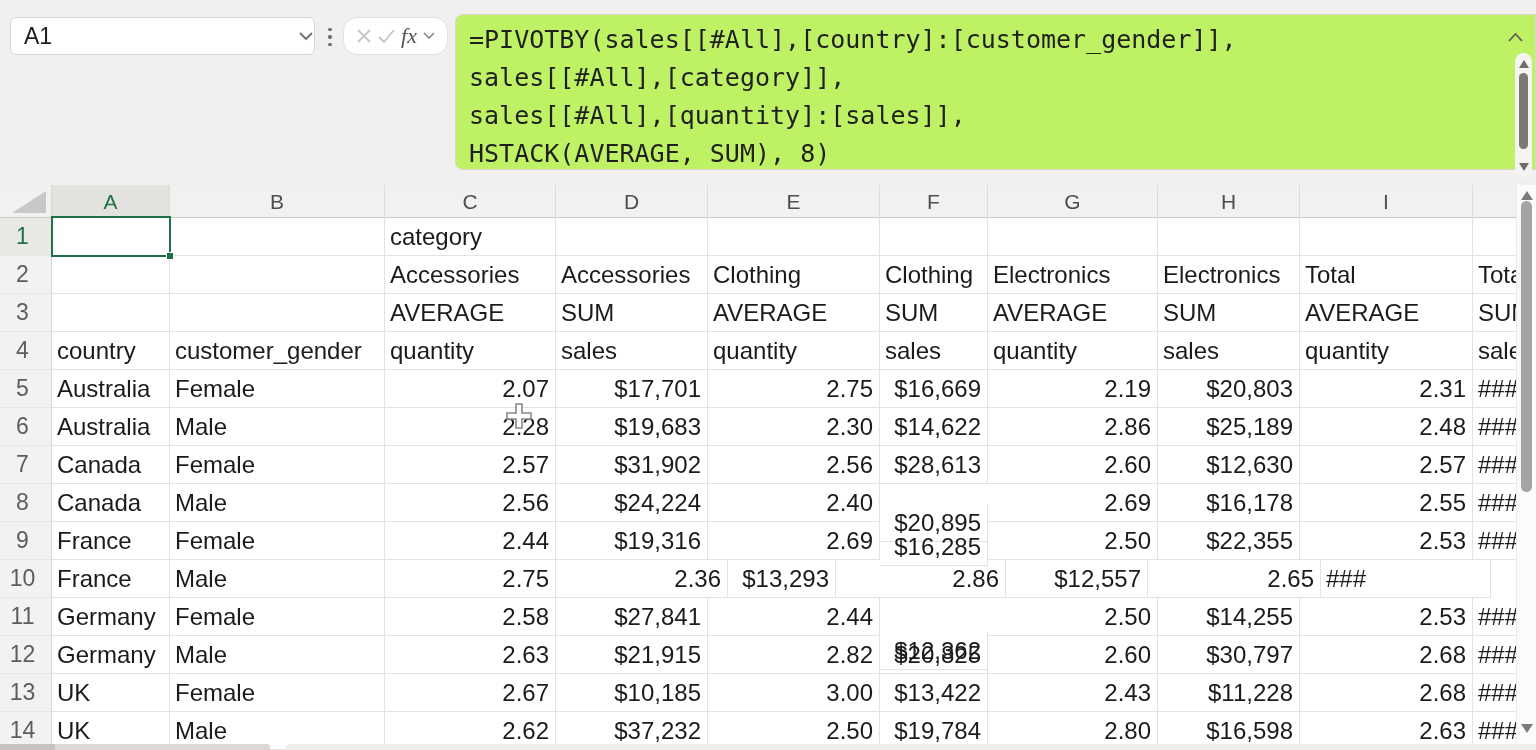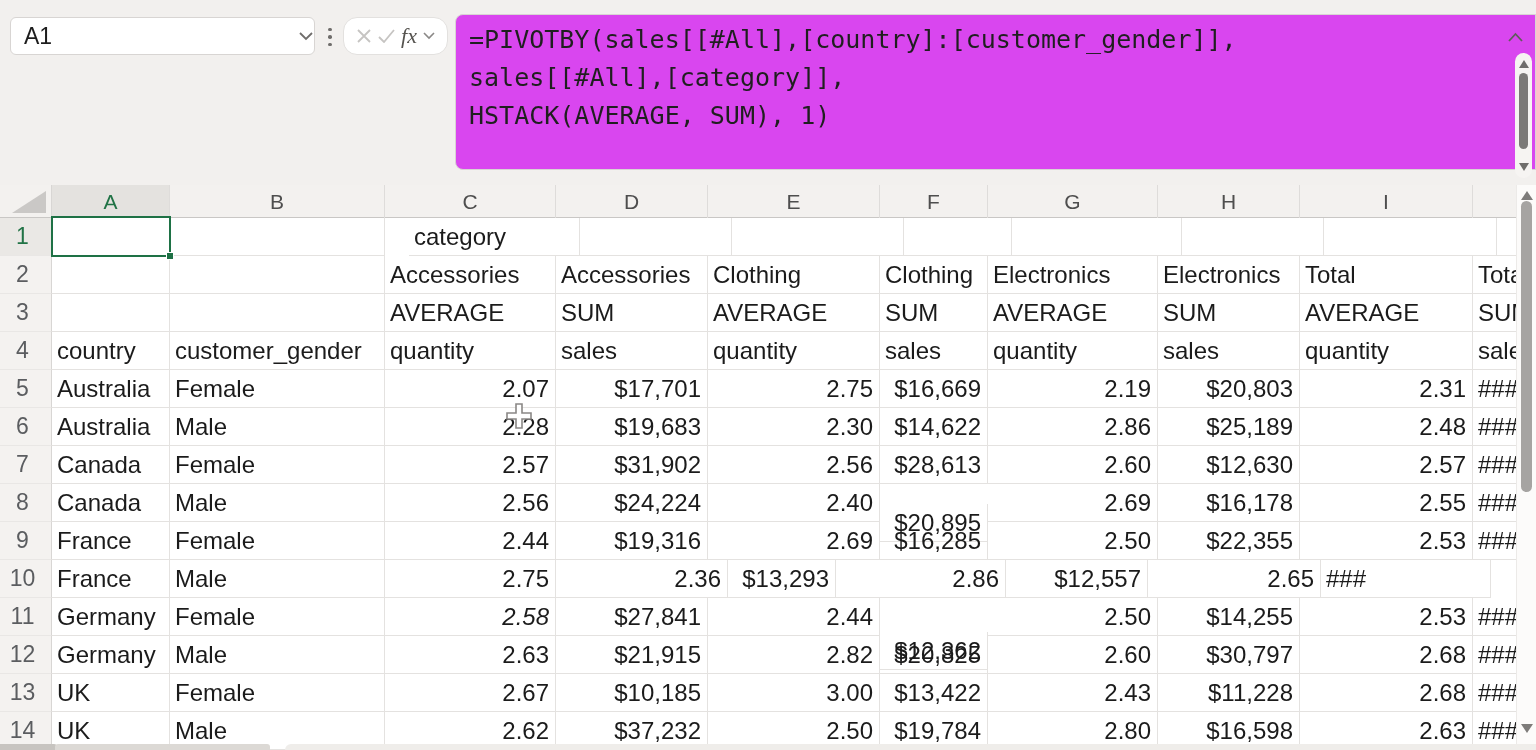--- a/index.html
+++ b/index.html
@@ -13,21 +13,21 @@
              border:1px solid #d8d5d3; border-radius:6px; display:flex; align-items:center;
              padding:0 0 0 13px; }
   .namebox .nb-text { font-size:23px; color:#1d1d1d; flex:1; }
   .kebab { position:absolute; left:322px; top:24px; width:16px; height:26px; display:flex;
            flex-direction:column; align-items:center; justify-content:center; gap:4px; }
   .kebab i { width:3.5px; height:3.5px; border-radius:50%; background:#6f6d6b; }
   .fxbox { position:absolute; left:343px; top:17px; width:105px; height:38px; background:#fff;
            border:1px solid #e3e1df; border-radius:14px; display:flex; align-items:center;
            justify-content:space-evenly; padding:0 6px; }
   .fx-label { font-family:"Liberation Serif", serif; font-style:italic; font-size:22px; color:#55534f; }
-  .formulabar { position:absolute; left:455px; top:14px; width:1081px; height:156px; background:#d946ef;
+  .formulabar { position:absolute; left:455px; top:14px; width:1081px; height:156px; background:#bef264;
                 border:1px solid #d8d5d3; border-radius:8px 0 0 8px; }
   .fb-lines { position:absolute; left:13px; top:5px; right:44px; font-family:"DejaVu Sans Mono", monospace;
               font-size:25px; color:#1f1f1f; }
   .fb-lines div { height:38px; line-height:39px; white-space:nowrap; overflow:hidden; }
   .fb-collapse { position:absolute; right:9px; top:14px; width:22px; height:16px; display:flex;
                  align-items:center; justify-content:center; }
   .fb-scroll { position:absolute; right:3px; top:38px; width:17px; height:125px; background:#f6f4f2;
                border-radius:9px; }
   .fb-scroll .tri-up { position:absolute; left:3.5px; top:7px; width:0; height:0;
                  border-left:5px solid transparent; border-right:5px solid transparent;
@@ -121,21 +121,22 @@
         <svg width="12" height="8" viewBox="0 0 12 8">
             <polyline points="1,1 6,6 11,1" stroke="#8a8886" stroke-width="1.6" fill="none"></polyline>
           </svg>
       </span>
     </div>
 
     <div class="formulabar">
       <div class="fb-lines">
         <div>=PIVOTBY(sales[[#All],[country]:[customer_gender]],</div>
         <div>sales[[#All],[category]],</div>
-        <div>HSTACK(AVERAGE, SUM), 1)</div>
+        <div>sales[[#All],[quantity]:[sales]],</div>
+        <div>HSTACK(AVERAGE, SUM), 8)</div>
       </div>
       <div class="fb-collapse">
         <svg width="17" height="11" viewBox="0 0 17 11">
             <polyline points="2,9 8.5,2 15,9" stroke="#5f5d5b" stroke-width="1.8" fill="none"></polyline>
           </svg>
       </div>
       <div class="fb-scroll">
         <span class="tri-up"></span>
         <span class="thumb"></span>
         <span class="tri-dn"></span>
@@ -157,21 +158,21 @@
         <div class="colhead" style="width: 170px;">G</div>
         <div class="colhead" style="width: 142px;">H</div>
         <div class="colhead" style="width: 173px;">I</div>
         <div class="colhead" style="width: 170px;">J</div>
       </div>
     <div id="rowsHost">
         <div class="row">
           <div class="gut sel">1</div>
           <div class="cell left" style="width: 118px;"></div>
           <div class="cell left" style="width: 215px;"></div>
-          <div class="cell left" style="width: 171px; margin-left: 24px;">category</div>
+          <div class="cell left" style="width: 171px;">category</div>
           <div class="cell left" style="width: 152px;"></div>
           <div class="cell left" style="width: 172px;"></div>
           <div class="cell left" style="width: 108px;"></div>
           <div class="cell left" style="width: 170px;"></div>
           <div class="cell left" style="width: 142px;"></div>
           <div class="cell left" style="width: 173px;"></div>
           <div class="cell left" style="width: 170px;"></div>
         </div>
         <div class="row">
           <div class="gut">2</div>
@@ -264,21 +265,21 @@
           <div class="cell right" style="width: 173px;">2.55</div>
           <div class="cell left" style="width: 170px;">###</div>
         </div>
         <div class="row">
           <div class="gut">9</div>
           <div class="cell left" style="width: 118px;">France</div>
           <div class="cell left" style="width: 215px;">Female</div>
           <div class="cell right" style="width: 171px;">2.44</div>
           <div class="cell right" style="width: 152px;">$19,316</div>
           <div class="cell right" style="width: 172px;">2.69</div>
-          <div class="cell right" style="width: 108px;">$16,285</div>
+          <div class="cell right" style="width: 108px; margin-top: 6px;">$16,285</div>
           <div class="cell right" style="width: 170px;">2.50</div>
           <div class="cell right" style="width: 142px;">$22,355</div>
           <div class="cell right" style="width: 173px;">2.53</div>
           <div class="cell left" style="width: 170px;">###</div>
         </div>
         <div class="row">
           <div class="gut">10</div>
           <div class="cell left" style="width: 118px;">France</div>
           <div class="cell left" style="width: 215px;">Male</div>
           <div class="cell right" style="width: 171px;">2.75</div>
@@ -286,21 +287,21 @@
           <div class="cell right" style="width: 108px;">$13,293</div>
           <div class="cell right" style="width: 170px;">2.86</div>
           <div class="cell right" style="width: 142px;">$12,557</div>
           <div class="cell right" style="width: 173px;">2.65</div>
           <div class="cell left" style="width: 170px;">###</div>
         </div>
         <div class="row">
           <div class="gut">11</div>
           <div class="cell left" style="width: 118px;">Germany</div>
           <div class="cell left" style="width: 215px;">Female</div>
-          <div class="cell right" style="width: 171px; font-style: italic;">2.58</div>
+          <div class="cell right" style="width: 171px;">2.58</div>
           <div class="cell right" style="width: 152px;">$27,841</div>
           <div class="cell right" style="width: 172px;">2.44</div>
           <div class="cell right" style="width: 108px; margin-top: 34px;">$12,362</div>
           <div class="cell right" style="width: 170px;">2.50</div>
           <div class="cell right" style="width: 142px;">$14,255</div>
           <div class="cell right" style="width: 173px;">2.53</div>
           <div class="cell left" style="width: 170px;">###</div>
         </div>
         <div class="row">
           <div class="gut">12</div>

